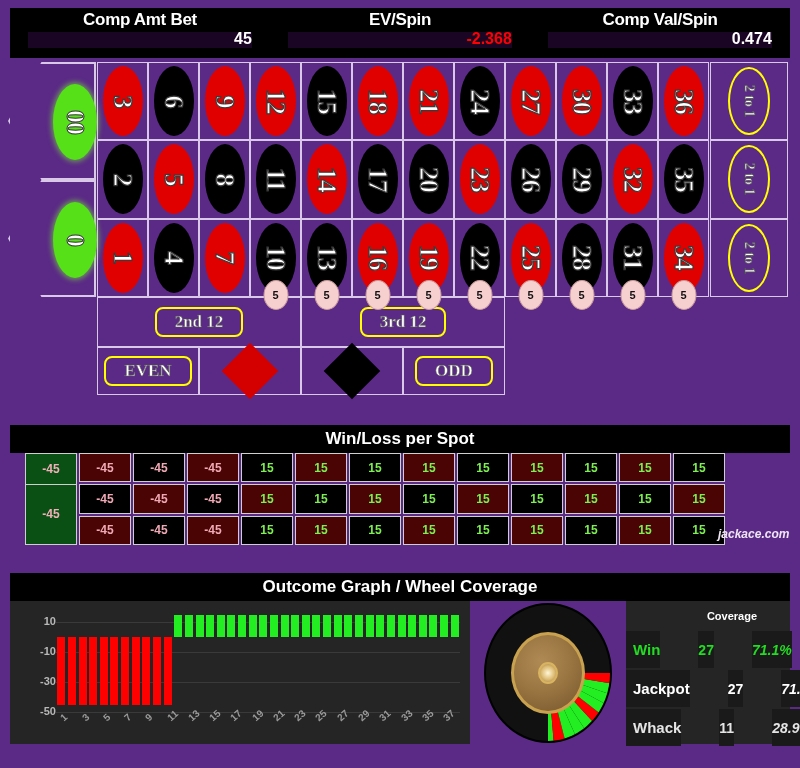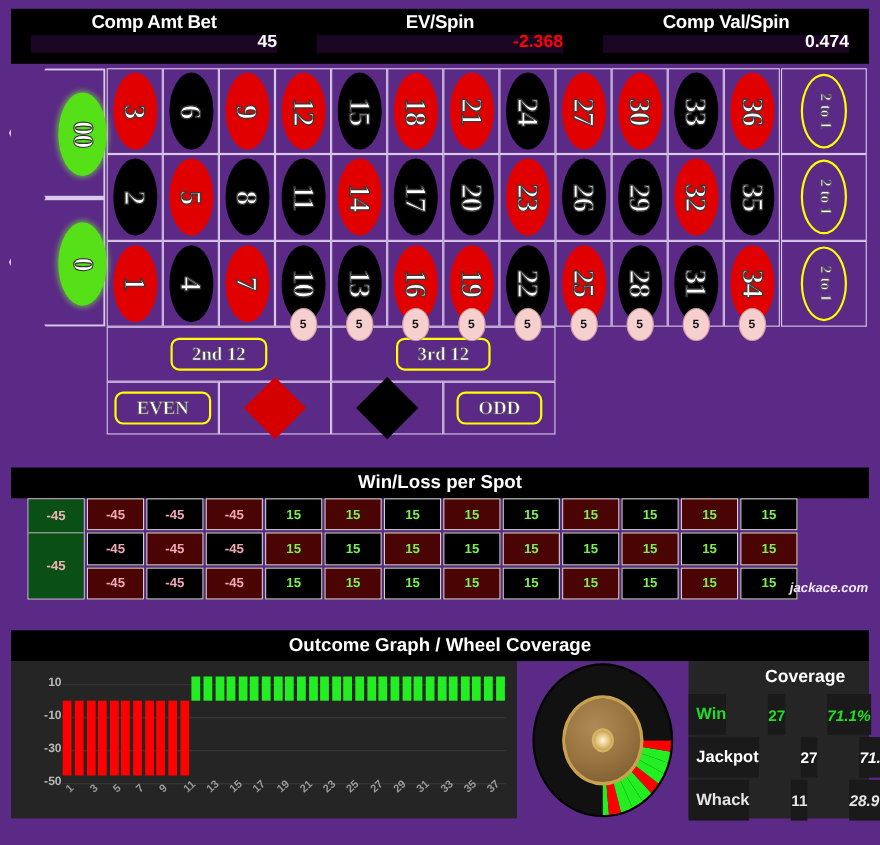--- a/index.html
+++ b/index.html
@@ -238,21 +238,21 @@
     background: radial-gradient(circle, #fff6d8 0%, #e0c07a 50%, #a07c3a 100%);
     border: 2px solid #d8b460;
   }
 
   
   .cov-panel {
     position: absolute; left: 626px; top: 601px; width: 164px; height: 143px;
     background: #252525;
   }
   .cov-title {
-    height: 30px; color: #fff; font-size: 16px; font-weight: bold;
+    height: 30px; color: #fff; font-size: 11px; font-weight: bold;
     display: flex; align-items: center; justify-content: center; margin-left: 48px;
   }
   .cov-row {
     display: flex; height: 37px; margin-bottom: 2px; gap: 36px;
   }
   .cov-lab {
     flex: 1.5; display: flex; align-items: center; padding-left: 7px;
     font-size: 15px; font-weight: bold; background: #1a1a1a;
   }
   .cov-num {

